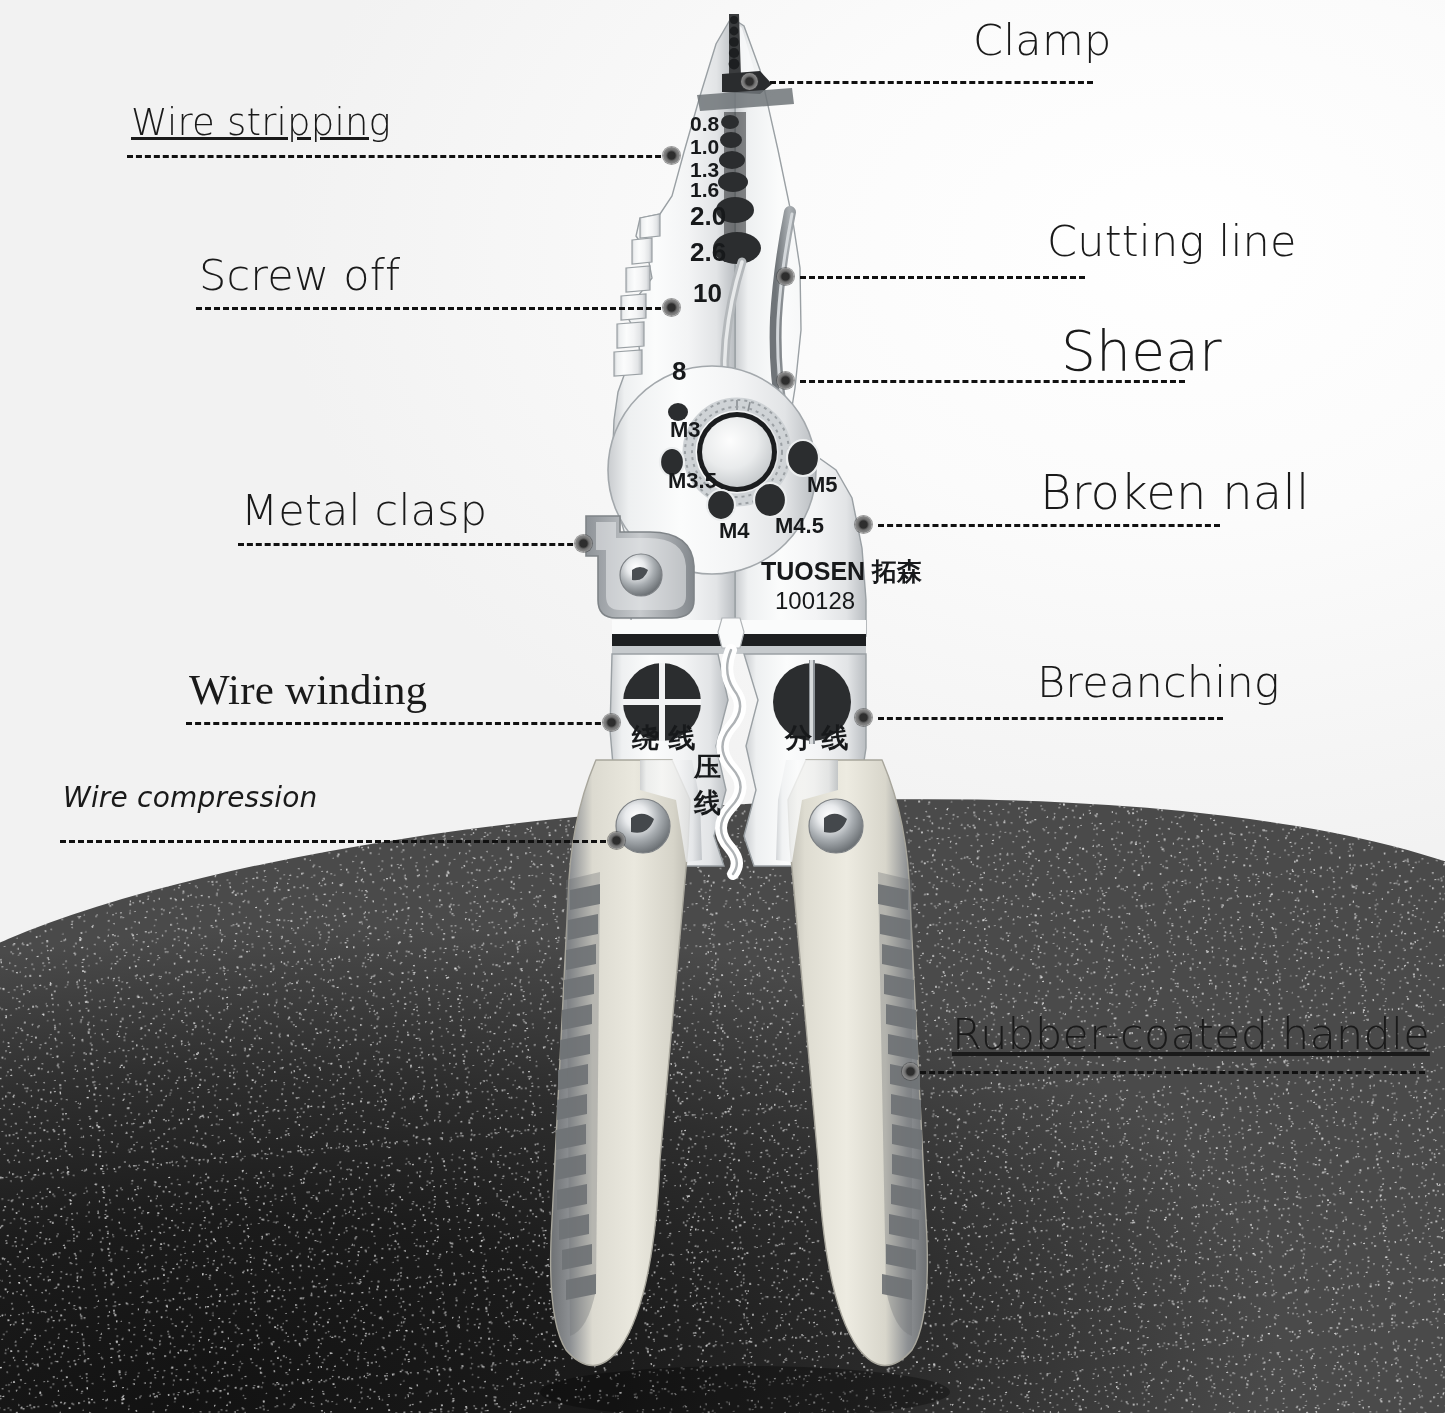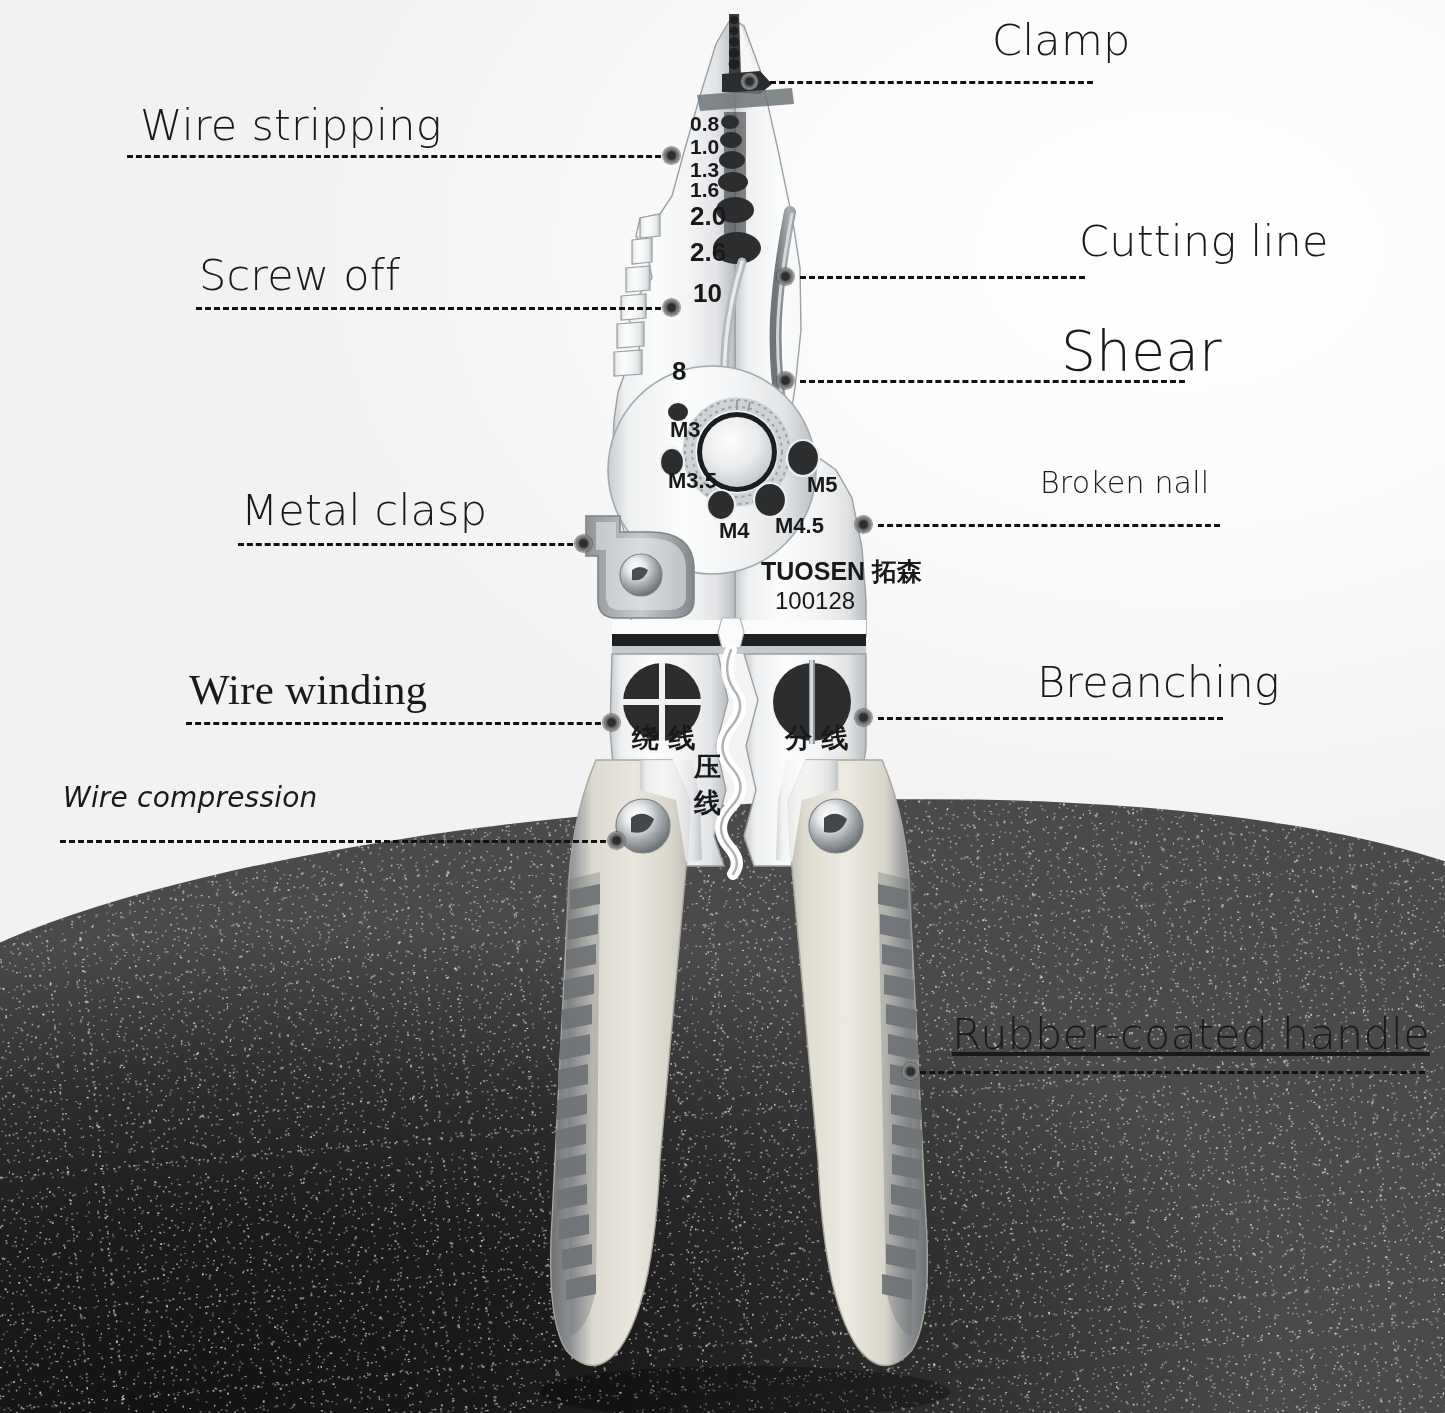--- a/index.html
+++ b/index.html
@@ -336,21 +336,21 @@
         <text x="694" y="776" font-size="27" font-weight="bold" fill="#17191b" text-anchor="start" font-family="&quot;DejaVu Sans&quot;,sans-serif">压</text>
         <text x="694" y="812" font-size="27" font-weight="bold" fill="#17191b" text-anchor="start" font-family="&quot;DejaVu Sans&quot;,sans-serif">线</text>
         <text x="785" y="747" font-size="27" font-weight="bold" fill="#17191b" text-anchor="start" font-family="&quot;DejaVu Sans&quot;,sans-serif">分 线</text>
         <text x="761" y="580" font-size="25" font-weight="bold" fill="#17191b" text-anchor="start" font-family="&quot;Liberation Sans&quot;,&quot;DejaVu Sans&quot;,sans-serif">TUOSEN 拓森</text>
         <text x="775" y="609" font-size="24" font-weight="normal" fill="#17191b" text-anchor="start" font-family="&quot;Liberation Sans&quot;,&quot;DejaVu Sans&quot;,sans-serif">100128</text>
       </g>
   </svg>
 
   <div id="callouts-left">
       <div class="callout">
-        <div class="txt" style="left: 140px; top: 104px; font-size: 43px;">Wire stripping</div>
+        <div class="txt" style="left: 131px; top: 104px; font-size: 37px; text-decoration: underline;">Wire stripping</div>
         <div class="lead" style="left: 127px; top: 155px; width: 543px;"></div>
         <div class="dot" style="left: 663px; top: 147px;"></div>
       </div>
       <div class="callout">
         <div class="txt" style="left: 199px; top: 254px; font-size: 43px;">Screw off</div>
         <div class="lead" style="left: 196px; top: 307px; width: 474px;"></div>
         <div class="dot" style="left: 663px; top: 299px;"></div>
       </div>
       <div class="callout">
         <div class="txt" style="left: 241px; top: 489px; font-size: 43px; text-align: right;">Metal clasp</div>
@@ -363,36 +363,36 @@
         <div class="dot" style="left: 603px; top: 714px;"></div>
       </div>
       <div class="callout">
         <div class="txt" style="left: 63px; top: 784px; font-size: 28px; font-style: italic;">Wire compression</div>
         <div class="lead" style="left: 60px; top: 840px; width: 555px;"></div>
         <div class="dot" style="left: 608px; top: 832px;"></div>
       </div>
     </div>
   <div id="callouts-right">
       <div class="callout">
-        <div class="txt" style="left: 973px; top: 19px; font-size: 43px; margin-left: 19px;">Clamp</div>
+        <div class="txt" style="left: 973px; top: 19px; font-size: 43px;">Clamp</div>
         <div class="lead" style="left: 770px; top: 81px; width: 323px;"></div>
         <div class="dot" style="left: 741px; top: 73px;"></div>
       </div>
       <div class="callout">
-        <div class="txt" style="left: 1079px; top: 220px; font-size: 43px;">Cutting line</div>
+        <div class="txt" style="left: 1047px; top: 220px; font-size: 43px;">Cutting line</div>
         <div class="lead" style="left: 800px; top: 276px; width: 285px;"></div>
         <div class="dot" style="left: 777px; top: 268px;"></div>
       </div>
       <div class="callout">
         <div class="txt" style="left: 1061px; top: 324px; font-size: 55px;">Shear</div>
         <div class="lead" style="left: 800px; top: 380px; width: 385px;"></div>
         <div class="dot" style="left: 777px; top: 372px;"></div>
       </div>
       <div class="callout">
-        <div class="txt" style="left: 1040px; top: 468px; font-size: 30px;">Broken nall</div>
+        <div class="txt" style="left: 1040px; top: 468px; font-size: 48px;">Broken nall</div>
         <div class="lead" style="left: 878px; top: 524px; width: 342px;"></div>
         <div class="dot" style="left: 855px; top: 516px;"></div>
       </div>
       <div class="callout">
         <div class="txt" style="left: 1037px; top: 661px; font-size: 43px;">Breanching</div>
         <div class="lead" style="left: 878px; top: 717px; width: 345px;"></div>
         <div class="dot" style="left: 855px; top: 709px;"></div>
       </div>
       <div class="callout">
         <div class="txt" style="left: 952px; top: 1013px; font-size: 43px; text-decoration: underline;">Rubber-coated handle</div>

